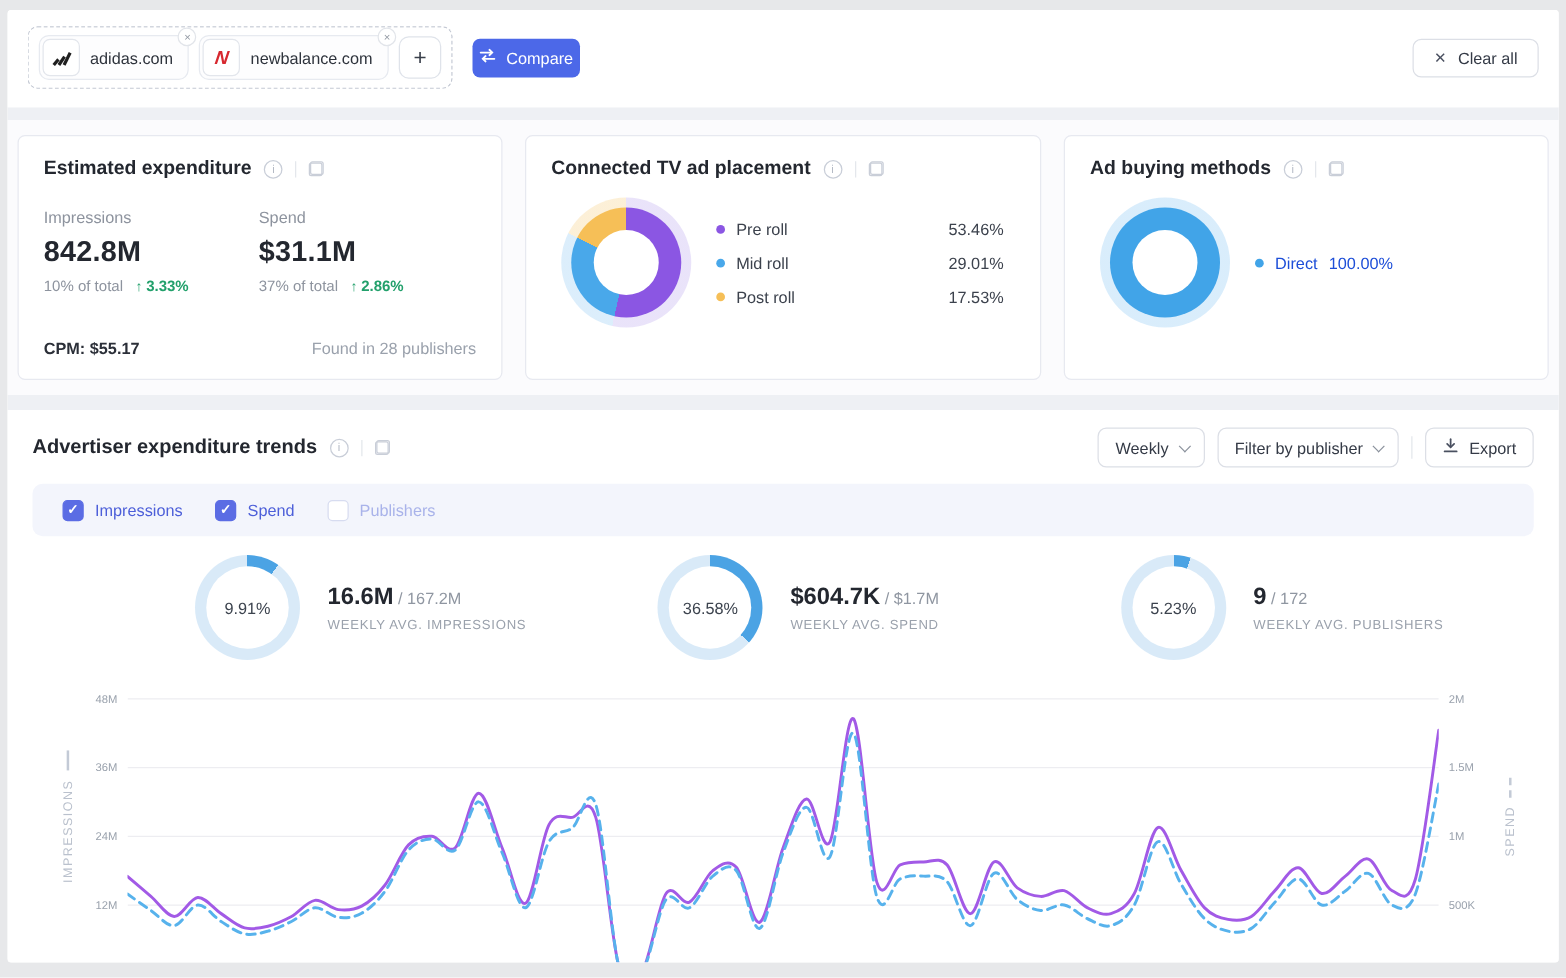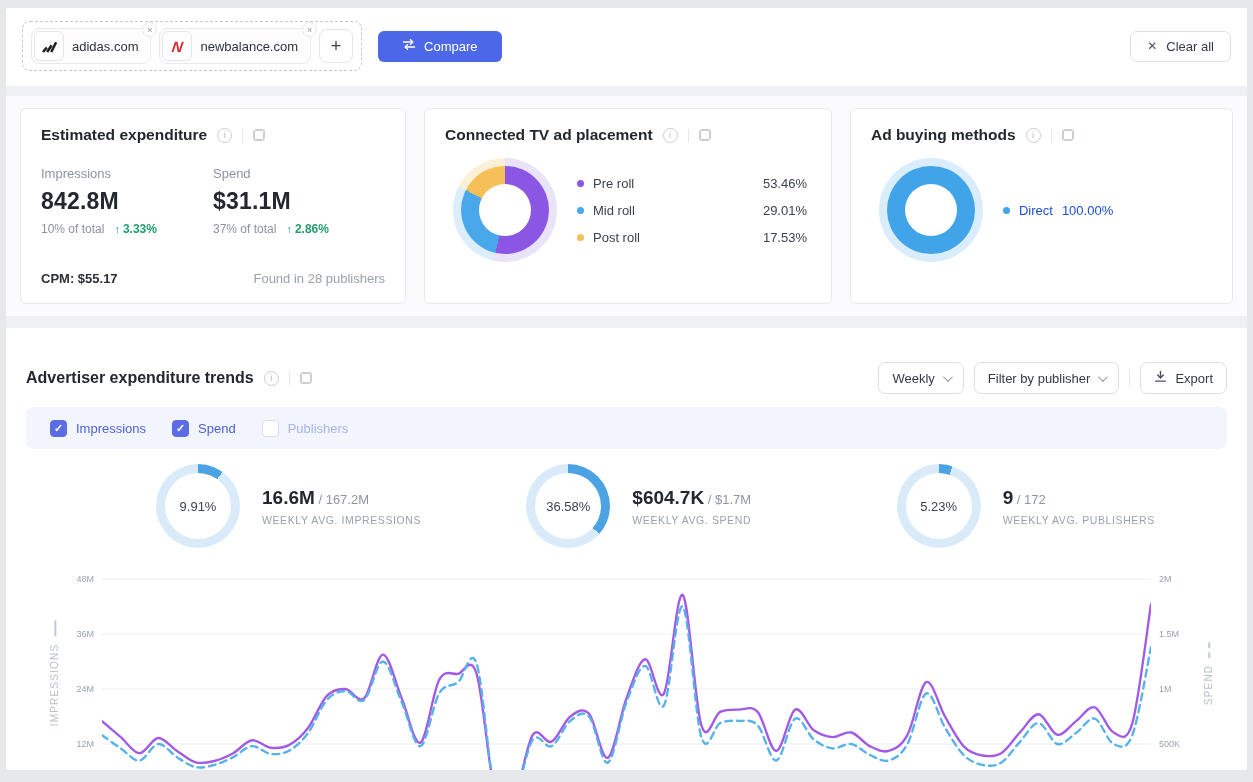--- a/index.html
+++ b/index.html
@@ -10,29 +10,29 @@
 
   
   .topbar { display:flex; align-items:center; padding:13px 16px 15px 16px; background:#fff; flex:0 0 auto; }
   .chipbox { display:inline-flex; align-items:center; gap:8px; border:1.5px dashed #c3c8d3; border-radius:8px; padding:6px 8px; }
   .chip { position:relative; display:flex; align-items:center; gap:8px; background:#fdfdfe; border:1px solid #e7eaf0; border-radius:8px; padding:2px 12px 2px 2px; height:36px; cursor:pointer; }
   .chip-logo { width:30px; height:30px; background:#fff; border:1px solid #e3e6ec; border-radius:6px; display:flex; align-items:center; justify-content:center; }
   .chip-label { font-size:13px; color:#2e333c; }
   .chip-x { position:absolute; top:-7px; right:-7px; width:15px; height:15px; border-radius:50%; background:#fff; border:1px solid #e2e5ea; color:#8f96a0; font-size:9px; line-height:12px; text-align:center; cursor:pointer; }
   .nb-logo { font-weight:800; font-style:italic; font-size:15px; color:#d7282f; transform:skewX(-8deg); }
   .add-chip { width:34px; height:34px; background:#fff; border:1px solid #dfe3ea; border-radius:8px; font-size:18px; color:#3a404b; cursor:pointer; line-height:1; }
-  .compare-btn { margin-left:16px; display:flex; align-items:center; gap:8px; background:#4c68e8; color:#fff; border:none; border-radius:6px; height:31px; padding:0 24px; font-size:13px; font-family:inherit; cursor:pointer; }
+  .compare-btn { margin-left:16px; display:flex; align-items:center; gap:8px; background:#4c68e8; color:#fff; border:none; border-radius:6px; height:31px; padding:0 5px; font-size:13px; font-family:inherit; cursor:pointer; }
   .clear-all { margin-left:auto; display:flex; align-items:center; gap:9px; background:#fff; border:1px solid #dcdfe6; border-radius:7px; height:31px; padding:0 16px; font-size:13px; color:#343a46; font-family:inherit; cursor:pointer; }
   .x-glyph { font-size:12px; color:#4a5060; }
 
   .band { background:#eef0f4; flex:0 0 10px; }
   .band2 { background:#eef0f4; flex:0 0 12px; }
 
   
-  .cards { display:flex; gap:18px; padding:12px 14px; background:#fbfbfd; flex:0 0 auto; }
+  .cards { display:flex; gap:18px; padding:12px 8px; background:#fbfbfd; flex:0 0 auto; }
   .card { background:#fff; border:1px solid #e7e9f0; border-radius:6px; padding:17px 20px; height:196px; display:flex; flex-direction:column; }
   .card-ee { flex:0.96; } .card-ctv { flex:1.03; } .card-ab { flex:0.96; }
   .card-head { display:flex; align-items:center; gap:10px; }
   .card-head h3 { font-size:15.5px; font-weight:700; color:#23272f; }
   .info-icon { width:15px; height:15px; border:1.4px solid #c9ced8; border-radius:50%; color:#b4bac5; font-size:9px; line-height:12px; text-align:center; font-style:normal; cursor:pointer; }
   .head-div { width:1px; height:13px; background:#e4e7ec; }
   .copy-icon { position:relative; width:12px; height:12px; cursor:pointer; }
   .copy-icon::before { content:''; position:absolute; left:0; bottom:0; width:9px; height:9px; border:1.4px solid #c9ced8; border-radius:2px; background:#fff; }
   .copy-icon::after { content:''; position:absolute; right:0; top:0; width:9px; height:9px; border:1.4px solid #c9ced8; border-radius:2px; }
 
@@ -53,21 +53,21 @@
   .ring.vivid { inset:8px; }
   .donut .hole { position:absolute; inset:26px; background:#fff; border-radius:50%; }
   .legend { list-style:none; width:230px; }
   .legend li { display:flex; align-items:center; gap:9px; padding:6px 0; font-size:13px; color:#3c424d; }
   .dot { width:7px; height:7px; border-radius:50%; flex:0 0 auto; }
   .lg-val { margin-left:auto; }
   .legend-inline { display:flex; align-items:center; gap:9px; font-size:13px; color:#1d4ed8; }
 
   
   .trends { background:#fff; padding:14px 20px 0 20px; flex:1; display:flex; flex-direction:column; overflow:hidden; }
-  .trends-head { display:flex; align-items:center; gap:10px;margin-top:20px; }
+  .trends-head { display:flex; align-items:center; gap:10px; }
   .trends-head h3 { font-size:16px; font-weight:700; }
   .controls { margin-left:auto; display:flex; align-items:center; gap:10px; }
   .ctl-btn { display:flex; align-items:center; gap:8px; background:#fff; border:1px solid #dcdfe6; border-radius:7px; height:32px; padding:0 13px; font-size:13px; color:#343a46; font-family:inherit; cursor:pointer; }
   .chev { width:7px; height:7px; border-right:1.6px solid #8a919c; border-bottom:1.6px solid #8a919c; transform:rotate(45deg) translateY(-2px); }
   .vdiv { width:1px; height:18px; background:#e4e7ec; }
 
   .togglebar { margin-top:13px; height:42px; background:#f3f5fc; border-radius:8px; display:flex; align-items:center; gap:26px; padding:0 24px; flex:0 0 auto; }
   .toggle { display:flex; align-items:center; gap:9px; cursor:pointer; }
   .cb { width:17px; height:17px; border-radius:4px; background:#fff; border:1.5px solid #d7dcf0; position:relative; }
   .toggle.on .cb { background:#5b6ce4; border-color:#5b6ce4; }

